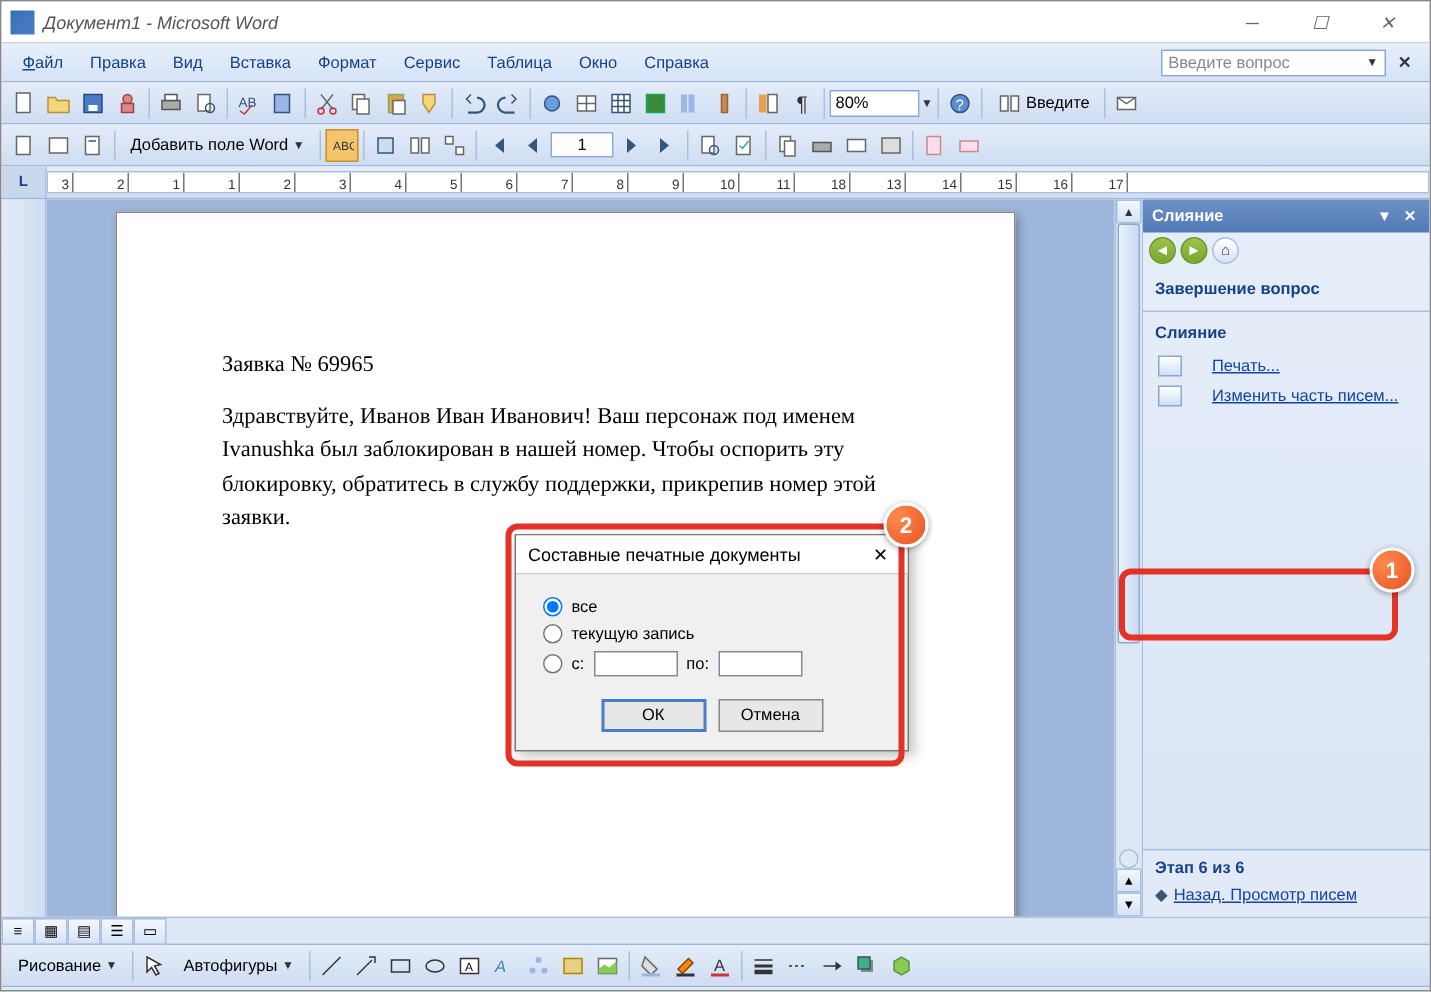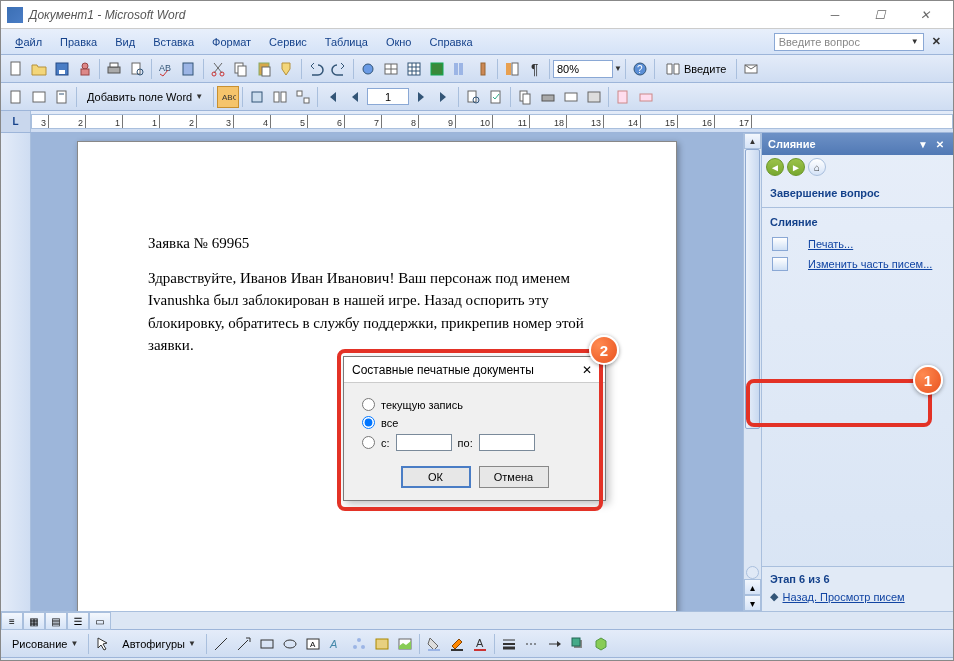--- a/index.html
+++ b/index.html
@@ -461,21 +461,21 @@
         </div>
     </div>
   </div>
 </div>
 
 <div class="main">
   <div class="vruler"></div>
   <div class="doc-area">
     <div class="page">
       <p>Заявка № 69965</p>
-      <p>Здравствуйте, Иванов Иван Иванович! Ваш персонаж под именем Ivanushka был заблокирован в нашей игре. Назад оспорить эту блокировку, обратитесь в службу поддержки, прикрепив номер этой заявки.</p>
+      <p>Здравствуйте, Иванов Иван Иванович! Ваш персонаж под именем Ivanushka был заблокирован в нашей номер. Чтобы оспорить эту блокировку, обратитесь в службу поддержки, прикрепив номер этой заявки.</p>
     </div>
   </div>
   <div class="vscroll">
     <div class="sbtn">▲</div>
     <div class="strack">
         <div class="sthumb"></div>
       </div>
     <div class="sball"></div>
     <div class="sbtn2">▴</div>
     <div class="sbtn3">▾</div>
@@ -668,26 +668,26 @@
     </div>
 </div>
 
 <div class="dialog">
   <div class="dlg-title">
     <span>Составные печатные документы</span>
     <div class="dlg-close">✕</div>
   </div>
   <div class="dlg-body">
     <div class="radio-row">
+      <input type="radio" checked="" style="">
+      <label>все</label>
+    </div>
+    <div class="radio-row">
       <input type="radio" style="">
       <label>текущую запись</label>
-    </div>
-    <div class="radio-row">
-      <input type="radio" checked="" style="">
-      <label>все</label>
     </div>
     <div class="radio-row">
       <input type="radio" style="">
       <label>с:</label>
       <input class="tiny" style="">
       <label>по:</label>
       <input class="tiny" style="">
     </div>
   </div>
   <div class="dlg-btns">

